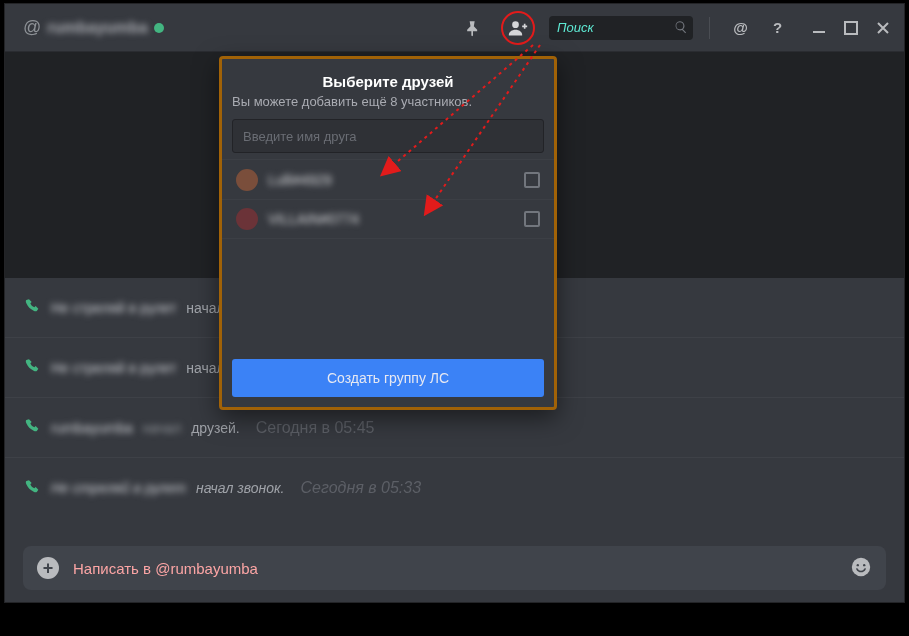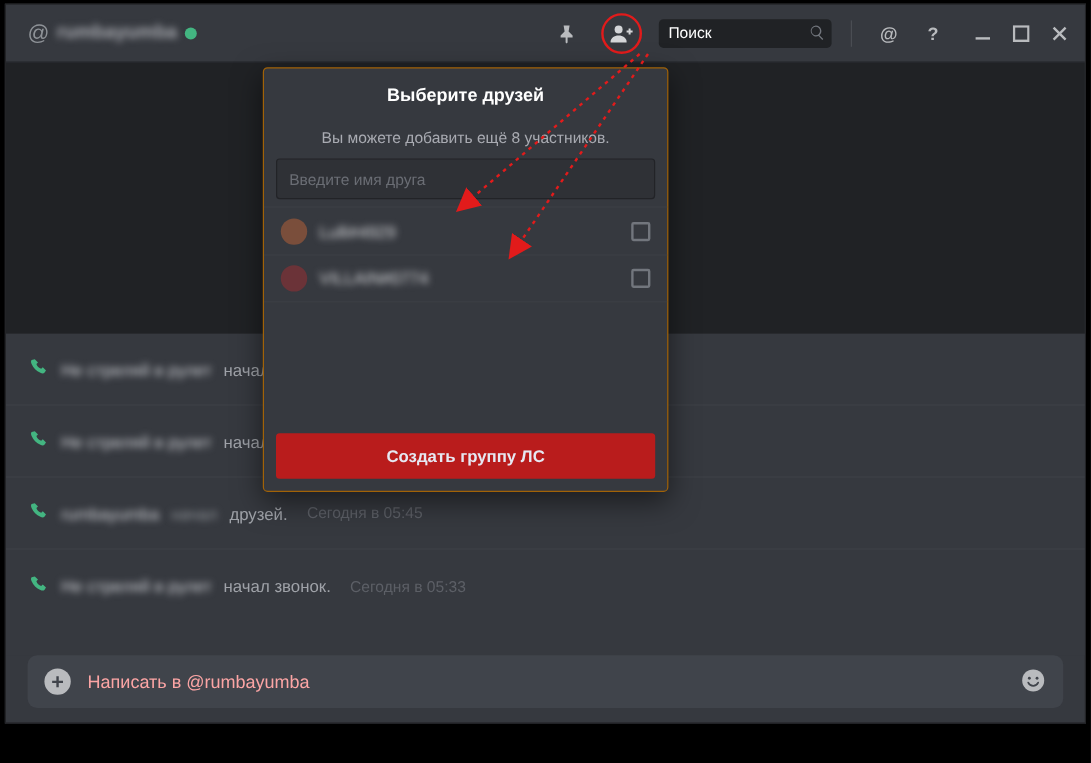--- a/index.html
+++ b/index.html
@@ -45,22 +45,23 @@
     color:#d4d5d8;
     margin: 0 4px;
   }
   .search-box {
     width: 144px; height: 24px;
     background: #202225;
     border-radius: 4px;
     display:flex; align-items:center;
     padding: 0 22px 0 8px;
     position: relative;
-    color:#ffffff;
+    color:#5eead4;
     font-size: 13px;
+    font-style: italic;
   }
   .search-box .mag { position:absolute; right:5px; top:4px; }
   .vsep { width:1px; height:22px; background:#4a4d53; margin:0 6px;}
   .win-btns { display:flex; gap:10px; margin-left:6px;}
   .win-btns span { width:22px; height:22px; display:flex; align-items:center; justify-content:center; color:#b9bbbe; cursor:pointer; font-size:16px;}
   
   .call-area {
     height: 226px;
     background: #202225;
     position: relative;
@@ -85,27 +86,27 @@
     overflow:hidden;
   }
   .msg-row {
     display:flex; align-items:center;
     height:60px;
     padding:0 20px;
     border-bottom:1px solid #3e4147;
     gap:10px;
     color:#8e9297;
   }
-  .msg-row:last-child{border-bottom:none;}
+  .msg-row:last-child{border-bottom:none;font-style:italic;}
   .call-ico { color:#43b581; }
   .call-ico svg{width:16px;height:16px;fill:currentColor;}
   .b-name { filter: blur(3px); color:#c9cbd0; font-weight:500; }
   .b-extra { filter: blur(3px); color:#8e9297; }
   .plain { color:#9fa2a8; }
-  .ts { color:#5c5f66; font-size:13px; margin-left:6px;}
+  .ts { color:#5c5f66; font-size:16px; margin-left:6px;}
   
   .input-bar {
     margin: 0 18px 12px 18px;
     height:44px;
     background:#40444b;
     border-radius:8px;
     display:flex; align-items:center;
     padding:0 14px;
     gap:14px;
   }
@@ -116,29 +117,29 @@
   }
   .input-bar .ph { flex:1; color:#fca5a5; font-size:15px;}
   .smile { color:#b9bbbe; }
   .smile svg{width:22px;height:22px;fill:currentColor;}
   
   .popover {
     position:absolute;
     left:214px; top:52px;
     width:338px; height:354px;
     background:#36393f;
-    border:1px solid #a16207;
+    border:3px solid #a16207;
     border-radius:4px;
     box-shadow:0 8px 24px rgba(0,0,0,.5);
     display:flex; flex-direction:column;
     padding:14px 10px 10px 10px;
     z-index:10;
   }
   .pop-title { text-align:center; font-weight:600; color:#fff; font-size:15px;}
-  .pop-sub { text-align:center; color:#a9abb2; font-size:13px; margin-top:19px;}
+  .pop-sub { color:#a9abb2; font-size:13px; margin-top:4px;}
   .pop-search {
     margin:10px 0 6px 0;
     height:34px;
     background:#2f3136;
     border:1px solid #222327;
     border-radius:3px;
     display:flex;align-items:center;
     padding:0 10px;
     color:#6a6d74;
     font-size:13px;
@@ -158,25 +159,25 @@
   .fav {width:22px;height:22px;border-radius:50%;background:#7a4e3b;}
   .fav2{background:#6b3338;}
   .fname{ filter: blur(3px); color:#d6d7da; font-weight:500; font-size:14px;}
   .chk {
     margin-left:auto;
     width:16px;height:16px;border:2px solid #72767d;border-radius:2px;
     cursor:pointer;
   }
   .create-btn {
     height:38px;
-    background:#b91c1c;
+    background:#3b82f6;
     color:#e6e8f2;
     border-radius:3px;
     display:flex;align-items:center;justify-content:center;
-    font-size:14px; font-weight:700;
+    font-size:14px; font-weight:400;
     margin-top:auto;
     cursor:pointer;
   }
   
   .anno-svg {
     position:absolute;
     left:0;top:0;width:909px;height:636px;
     z-index:20;
     pointer-events:none;
   }

